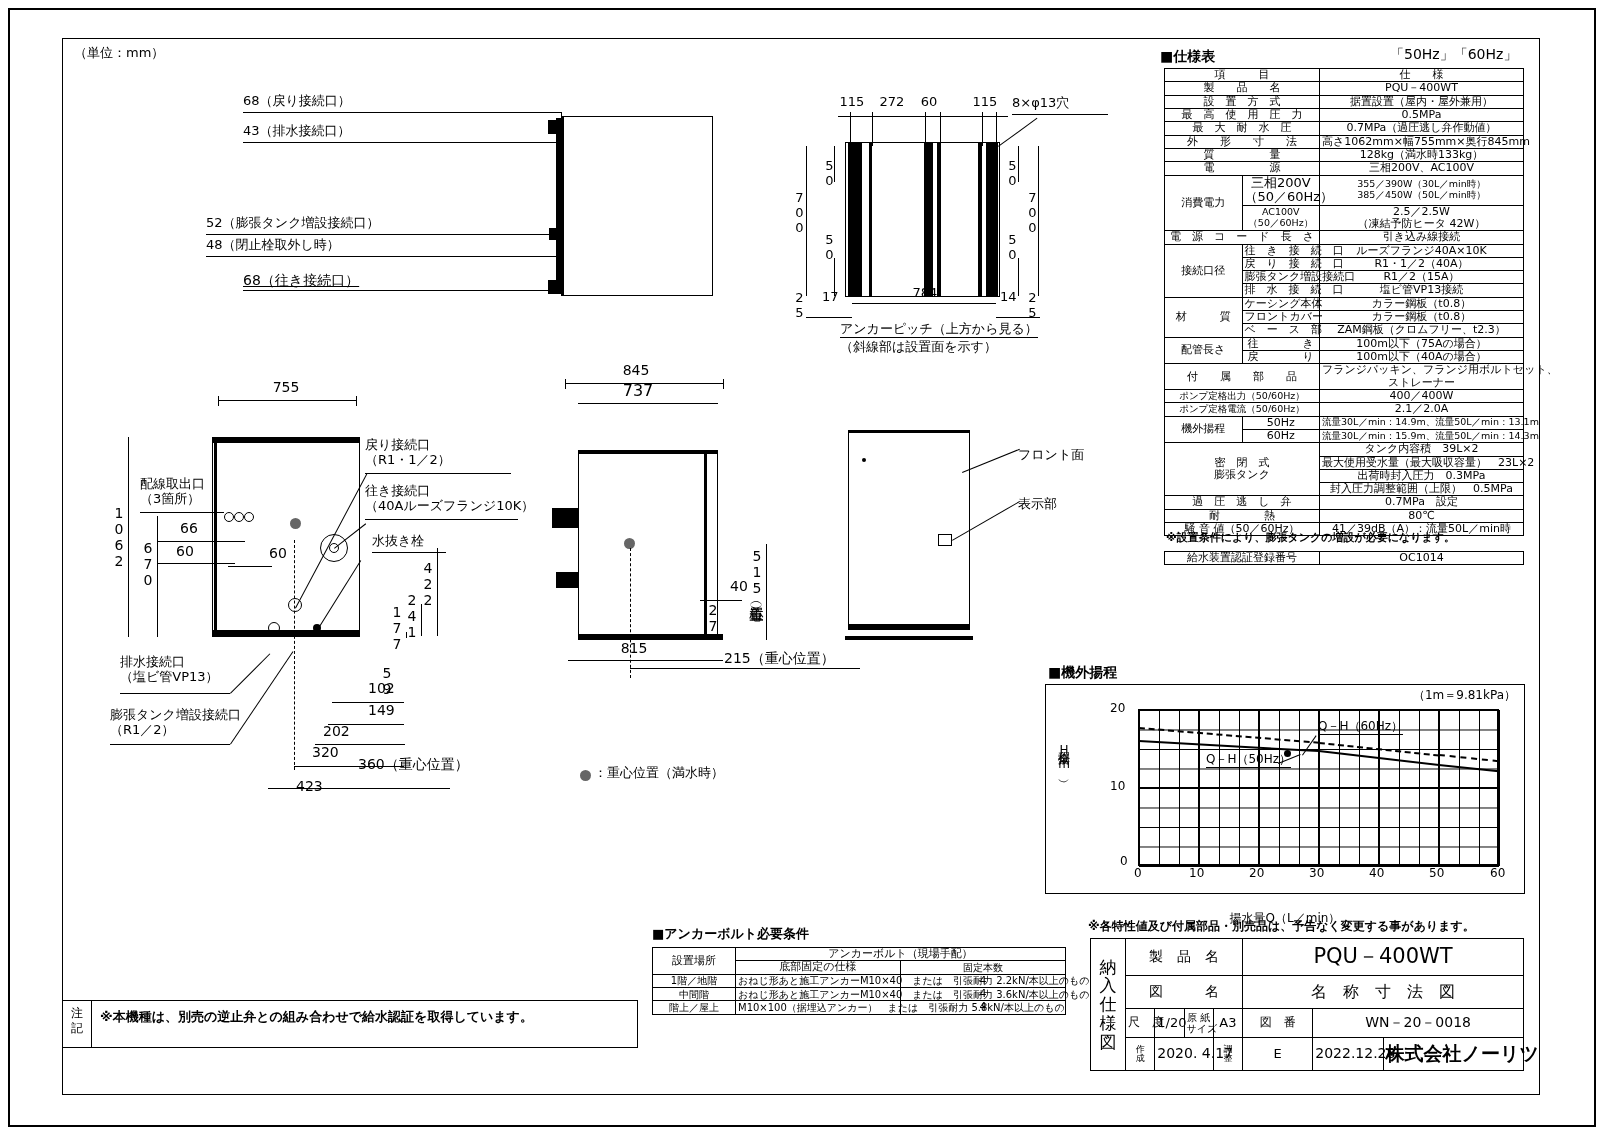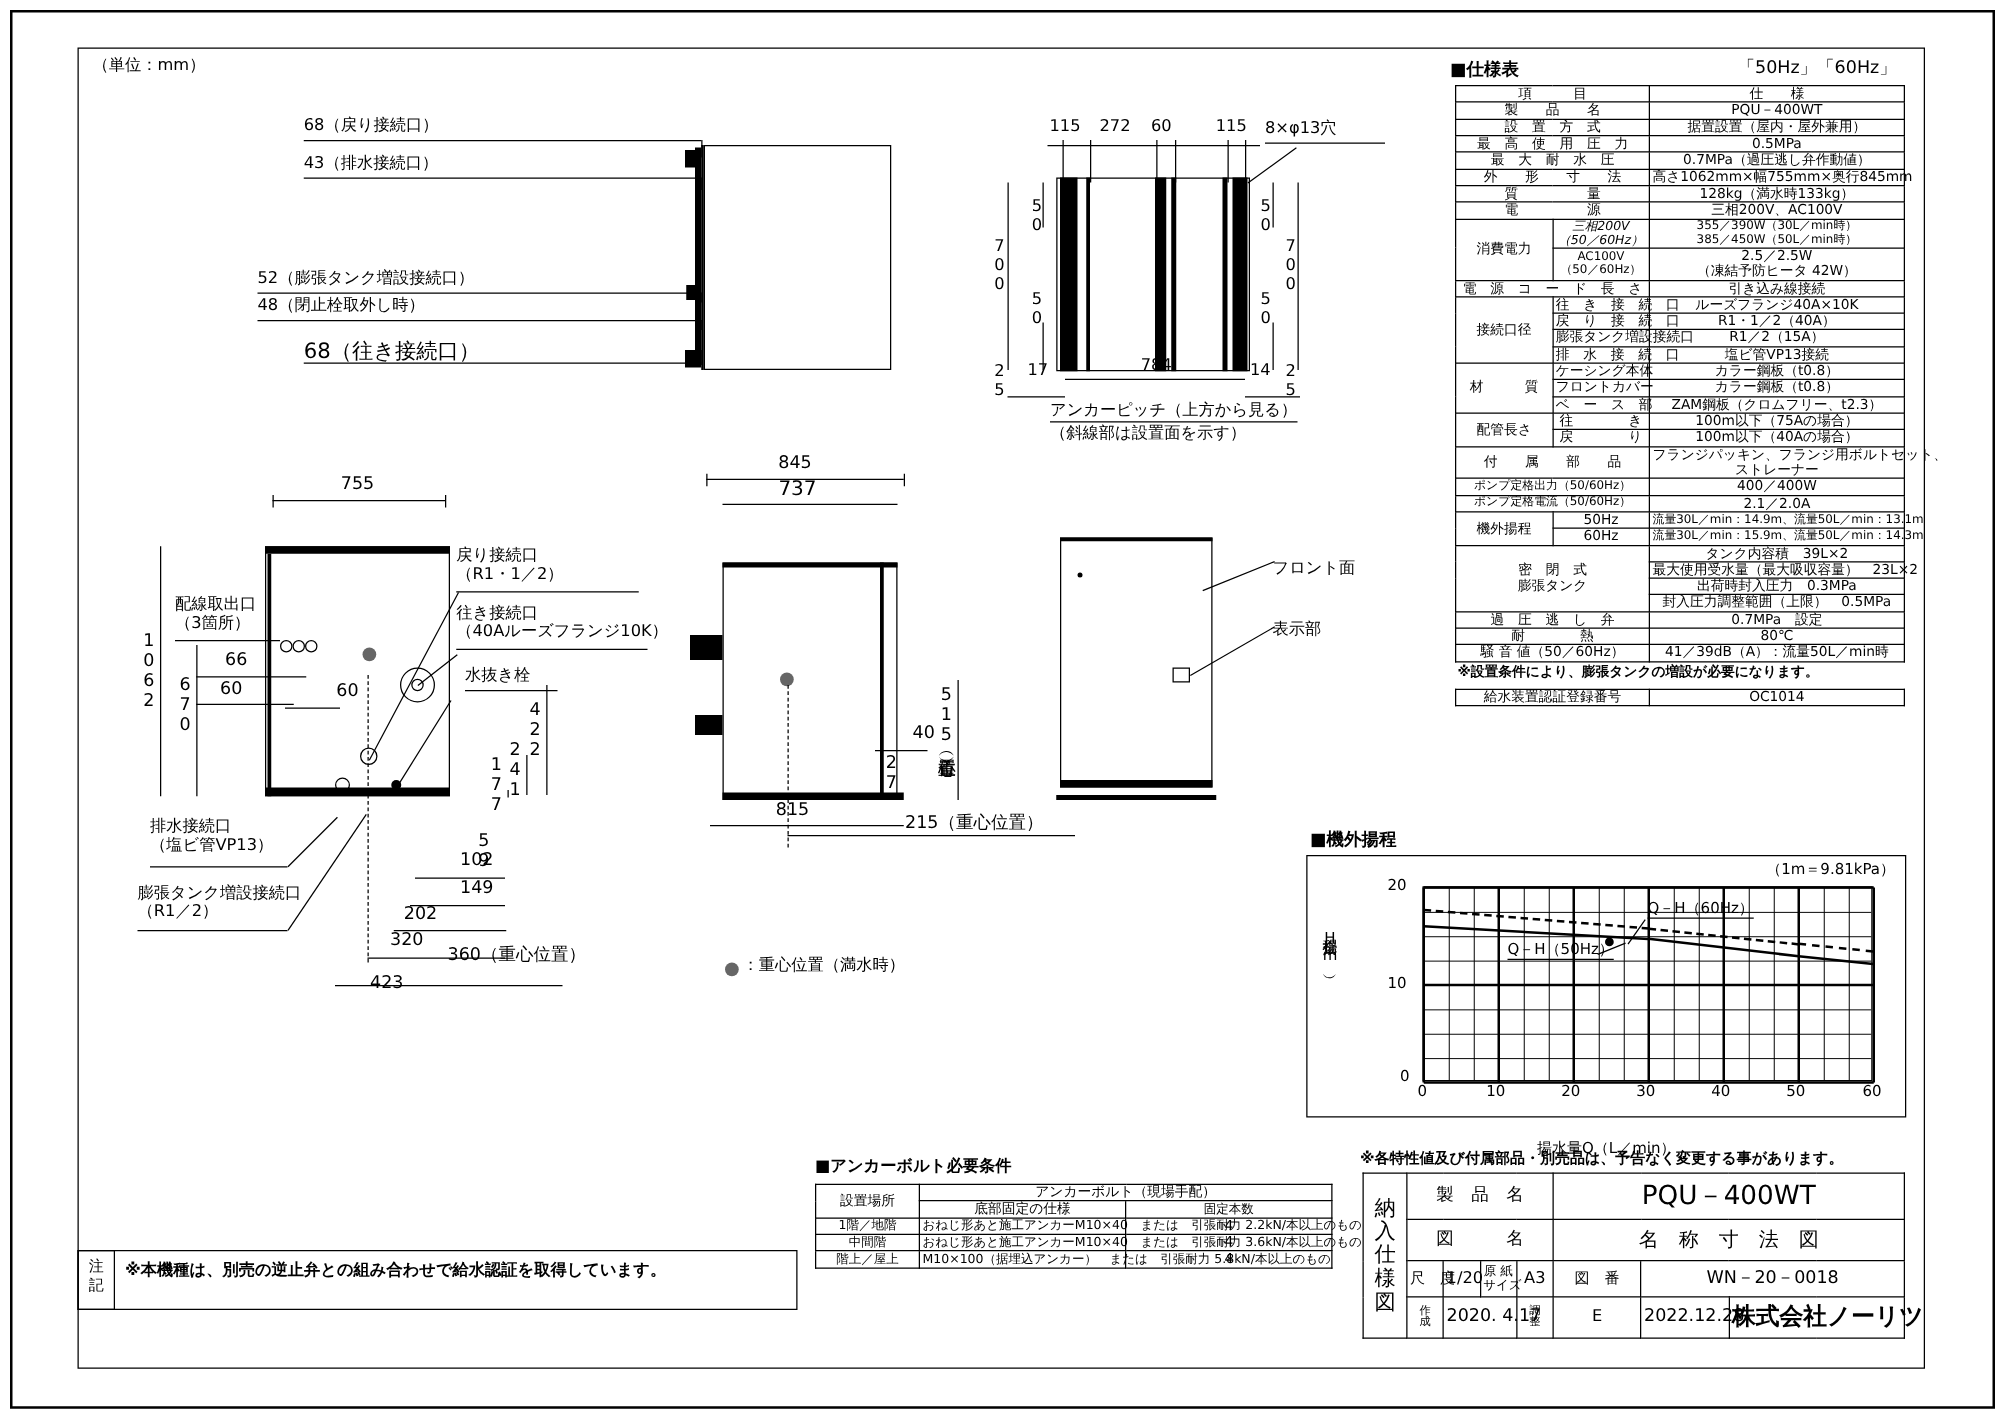--- a/index.html
+++ b/index.html
@@ -55,21 +55,21 @@
     <div class="txt" style="left:243px;top:94px;font-size:13px;">68（戻り接続口）</div>
     <div class="line" style="left:243px;top:112px;width:318px;height:1px;"></div>
     <div class="txt" style="left:243px;top:124px;font-size:13px;">43（排水接続口）</div>
     <div class="line" style="left:243px;top:142px;width:318px;height:1px;"></div>
 
     <div class="txt" style="left:206px;top:216px;font-size:13px;">52（膨張タンク増設接続口）</div>
     <div class="line" style="left:206px;top:234px;width:355px;height:1px;"></div>
     <div class="txt" style="left:206px;top:238px;font-size:13px;">48（閉止栓取外し時）</div>
     <div class="line" style="left:206px;top:256px;width:355px;height:1px;"></div>
 
-    <div class="txt" style="left:243px;top:272px;font-size:17px;">68（往き接続口）</div>
+    <div class="txt" style="left:243px;top:272px;font-size:14px;text-decoration:underline;">68（往き接続口）</div>
     <div class="line" style="left:243px;top:290px;width:318px;height:1px;"></div>
 
     <div class="rect" style="left:563px;top:116px;width:150px;height:180px;"></div>
     <div class="bar" style="left:556px;top:118px;width:5px;height:176px;"></div>
     <div class="bar" style="left:561px;top:116px;width:2px;height:180px;"></div>
 
     <div class="bar" style="left:548px;top:120px;width:8px;height:14px;"></div>
     <div class="bar" style="left:549px;top:228px;width:7px;height:12px;"></div>
     <div class="bar" style="left:548px;top:280px;width:8px;height:14px;"></div>
     <div class="dimv" style="left:561px;top:112px;height:14px;"></div>
@@ -292,21 +292,21 @@
         <tr>
           <td colspan="2" style="width: 150px; font-size: 11px;">質　　　　　量</td>
           <td style="font-size: 11px;">128kg（満水時133kg）</td>
         </tr>
         <tr>
           <td colspan="2" style="width: 150px; font-size: 11px;">電　　　　　源</td>
           <td style="font-size: 11px;">三相200V、AC100V</td>
         </tr>
         <tr>
           <td rowspan="2" style="width: 62px; font-size: 11px;">消費電力</td>
-          <td style="width: 88px; font-size: 10px; font-style: italic;">三相200V<br>（50／60Hz）</td>
+          <td style="width: 88px; font-size: 13px;">三相200V<br>（50／60Hz）</td>
           <td style="font-size: 9.5px;">355／390W（30L／min時）<br>385／450W（50L／min時）</td>
         </tr>
         <tr>
           <td style="width: 88px; font-size: 9.5px;">AC100V<br>（50／60Hz）</td>
           <td style="font-size: 11px;">2.5／2.5W<br>（凍結予防ヒータ 42W）</td>
         </tr>
         <tr>
           <td colspan="2" style="width: 150px; font-size: 11px;">電　源　コ　ー　ド　長　さ</td>
           <td style="font-size: 11px;">引き込み線接続</td>
         </tr>

